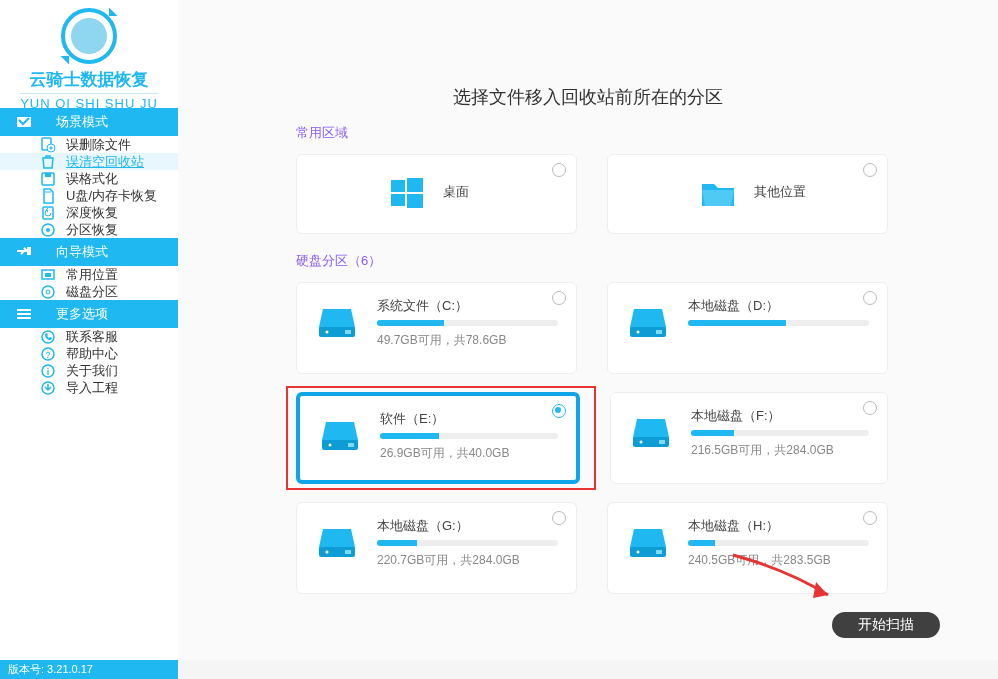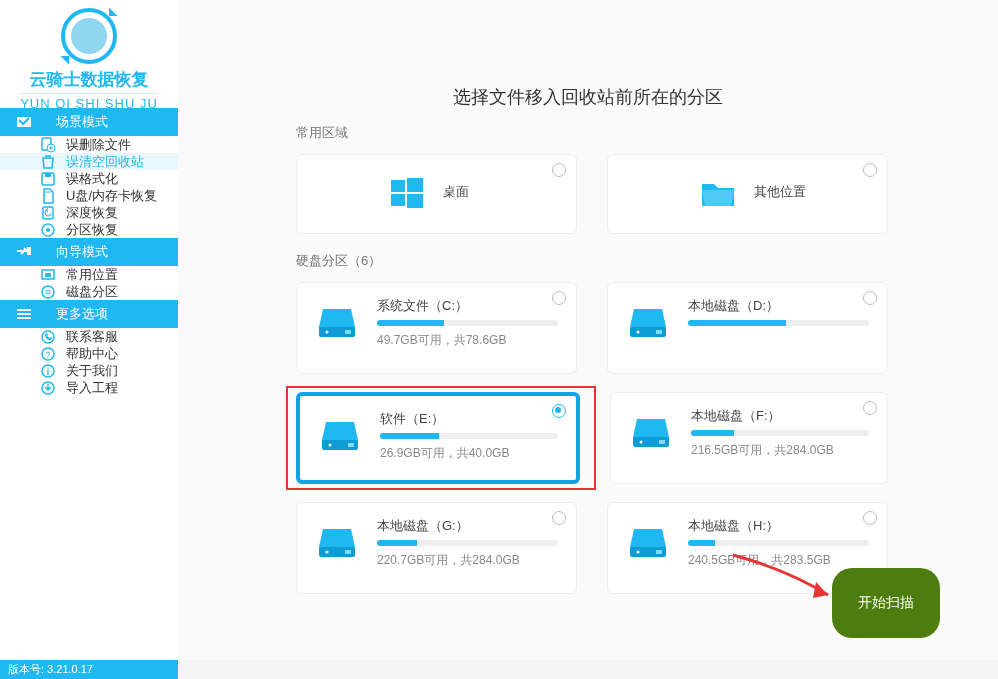--- a/index.html
+++ b/index.html
@@ -9,58 +9,58 @@
 .logo-area { height: 108px; text-align: center; padding-top: 8px; }
 .logo-circle { width: 56px; height: 56px; margin: 0 auto; border-radius: 50%; border: 4px solid #1fb8f1; position: relative; display: flex; align-items: center; justify-content: center; }
 .logo-inner { width: 36px; height: 36px; background: #8fd6f0; border-radius: 50%; position: relative; }
 .logo-arrow-l { position: absolute; left: -2px; bottom: -2px; width: 0; height: 0; border: 6px solid transparent; border-bottom-color: #1fb8f1; transform: rotate(45deg); }
 .logo-arrow-r { position: absolute; right: -2px; top: -2px; width: 0; height: 0; border: 6px solid transparent; border-top-color: #1fb8f1; transform: rotate(45deg); }
 .logo-title { color: #1fb8f1; font-size: 17px; font-weight: bold; margin-top: 4px; }
 .logo-sub { color: #1fb8f1; font-size: 13px; letter-spacing: 1px; border-top: 1px solid #c9e9f7; margin: 2px 20px 12px; padding-top: 2px; }
 
 .section-header { background: #1fb8f1; color: #fff; height: 28px; line-height: 28px; padding-left: 16px; font-size: 13px; display: flex; align-items: center; gap: 24px; }
 .sidebar-item { height: 17px; line-height: 34px; padding-left: 40px; font-size: 13px; color: #333; cursor: pointer; display: flex; align-items: center; gap: 10px; }
-.sidebar-item.active { background: #e8f6fd; color: #1fb8f1; }
+.sidebar-item.active { background: #e8f6fd; color: #1fb8f1; text-decoration: underline; }
 .sb-icon { width: 16px; height: 16px; display: inline-flex; align-items: center; justify-content: center; color: #1fb8f1; flex-shrink: 0; }
 .sb-icon svg { width: 16px; height: 16px; }
 
 .version-bar { position: absolute; left: 0; bottom: 0; width: 178px; height: 19px; background: #1fb8f1; color: #fff; font-size: 11px; line-height: 19px; padding-left: 8px; }
 
 .header { position: absolute; right: 0; top: 0; height: 40px; display: flex; align-items: center; gap: 10px; padding-right: 14px; }
 .user-icon { width: 20px; height: 20px; position: relative; }
 .user-icon svg { width: 20px; height: 20px; }
 .login-link { color: #666; font-size: 13px; cursor: pointer; }
 .divider { width: 1px; height: 16px; background: #ccc; }
 .win-btn { width: 18px; height: 18px; display: flex; align-items: center; justify-content: center; cursor: pointer; color: #888; }
 .win-btn svg { width: 14px; height: 14px; }
 
 .main { position: absolute; left: 178px; top: 0; right: 0; bottom: 19px; background: #fafafa; padding-top: 80px; }
 .main-title { position: absolute; top: 85px; left: 0; right: 0; text-align: center; font-size: 18px; color: #333; }
 .content { padding: 40px 110px 0 118px; }
-.section-label { font-size: 13px; color: #737373; margin-bottom: 12px; margin-top: 4px; }
+.section-label { font-size: 13px; color: #8b5cf6; margin-bottom: 12px; margin-top: 4px; }
 
 .card-row { display: flex; gap: 30px; margin-bottom: 18px; }
 .card { flex: 1; background: #fff; border: 1px solid #eee; border-radius: 6px; height: 80px; display: flex; align-items: center; padding: 0 18px; position: relative; cursor: pointer; }
 .card.selected { border: 4px solid #0ea5e9; }
 .red-box { position: absolute; border: 2px solid #e73434; pointer-events: none; }
 .card-icon { width: 44px; height: 44px; display: flex; align-items: center; justify-content: center; margin-right: 18px; flex-shrink: 0; }
 .card-icon svg { width: 40px; height: 40px; }
 .card-title { font-size: 13px; color: #444; margin-bottom: 4px; }
 .card-sub { font-size: 12px; color: #888; }
 .radio { position: absolute; top: 8px; right: 10px; width: 14px; height: 14px; border: 1.5px solid #bbb; border-radius: 50%; }
 .radio.on { border-color: #1fb8f1; }
 .radio.on::after { content: ""; position: absolute; top: 2px; left: 2px; width: 6px; height: 6px; background: #1fb8f1; border-radius: 50%; }
 .progress { height: 6px; background: #eee; border-radius: 3px; margin: 5px 0 6px; overflow: hidden; }
 .progress-fill { height: 100%; background: #1fb8f1; }
 
 .disk-card { height: 92px; padding: 12px 18px; align-items: flex-start; }
 .disk-card .card-icon { margin-top: 4px; }
 .disk-body { flex: 1; padding-top: 2px; }
 
-.scan-btn { position: absolute; right: 58px; bottom: 22px; background: #4d7c0f; color: #fff; border: none; border-radius: 20px; padding: 26px 26px; font-size: 14px; cursor: pointer; }
+.scan-btn { position: absolute; right: 58px; bottom: 22px; background: #404040; color: #fff; border: none; border-radius: 20px; padding: 4px 26px; font-size: 14px; cursor: pointer; }
 .arrow { position: absolute; right: 150px; bottom: 50px; pointer-events: none; }
 
 .big-card .card-icon { margin-left: 70px; margin-right: 14px; }
 </style>
 </head>
 <body>
 
 <div class="sidebar">
   <div class="logo-area">
     <div class="logo-circle">

